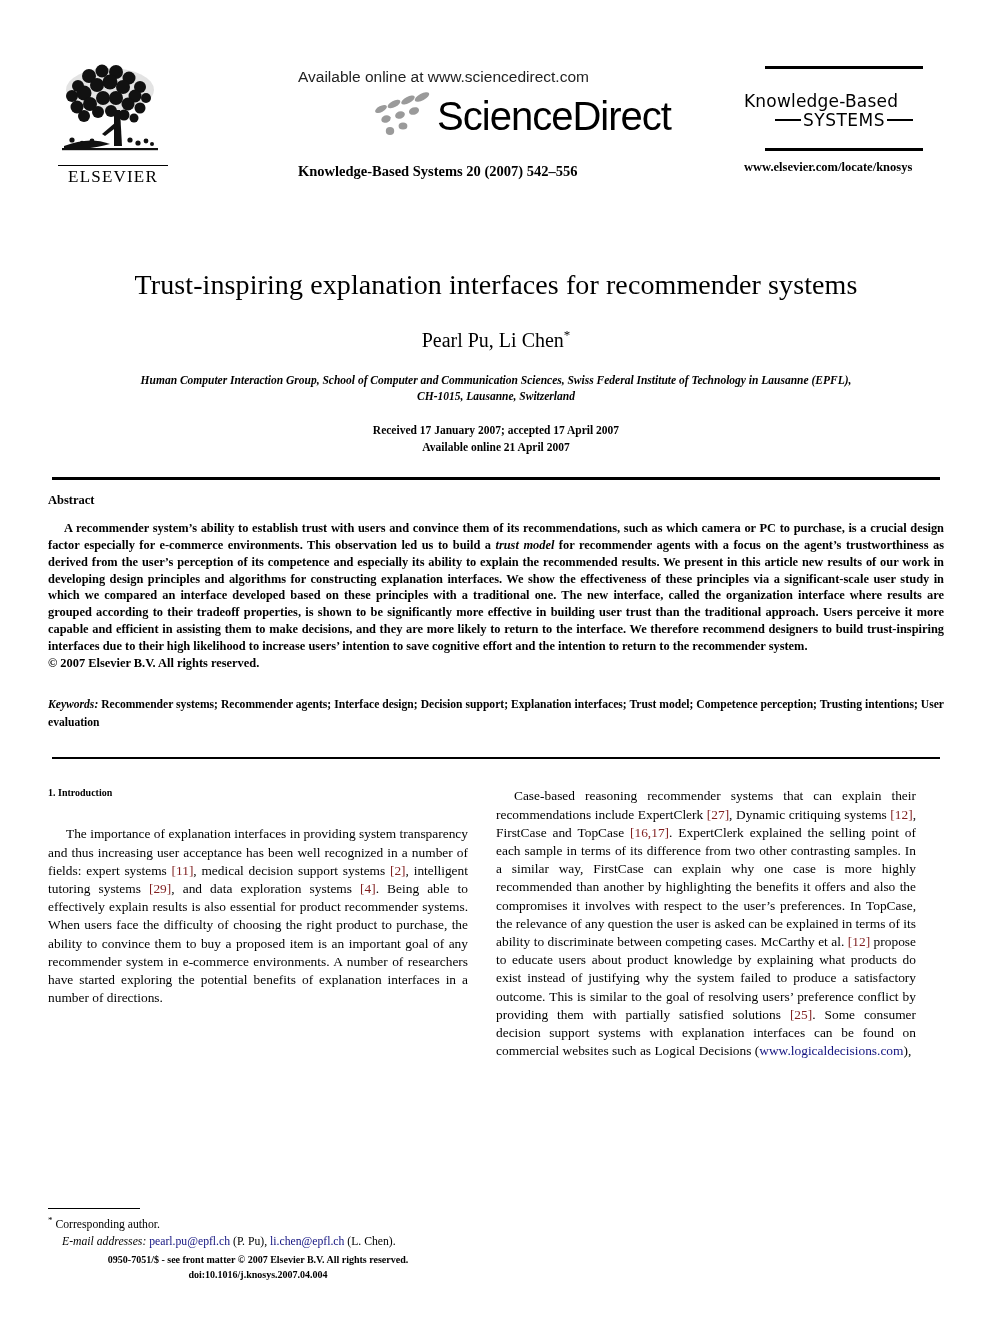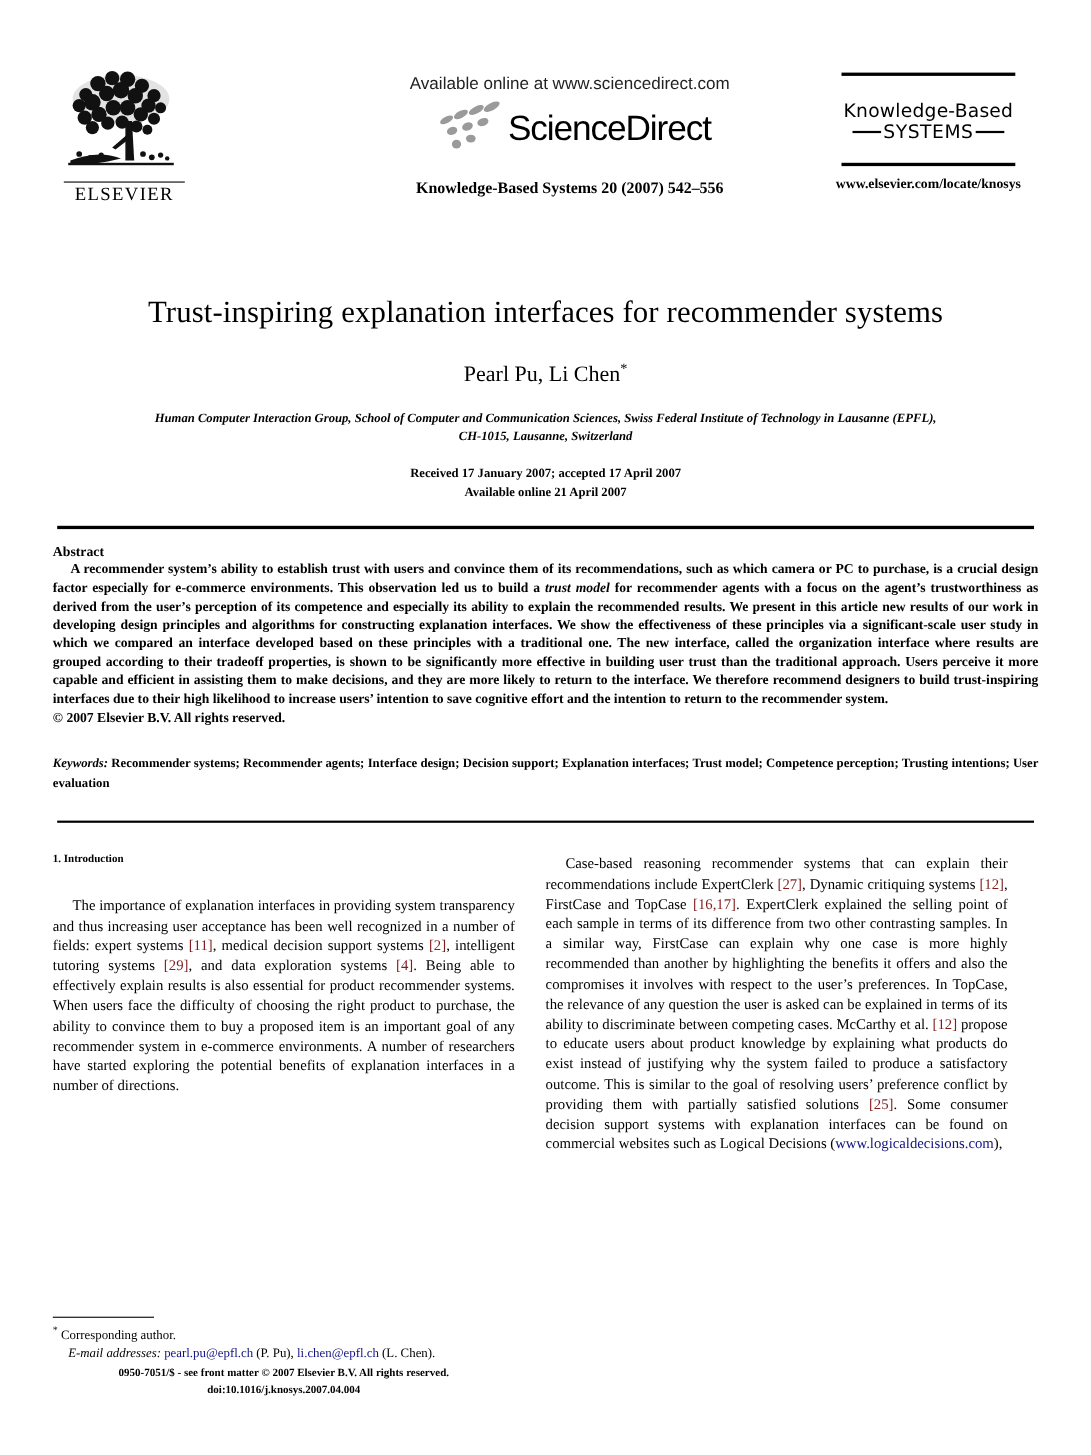--- a/index.html
+++ b/index.html
@@ -17,28 +17,28 @@
   .masthead { position:relative; height:150px; margin-top:60px; }
 
   .elsevier-logo { position:absolute; left:10px; top:0; width:110px; text-align:center; }
   .tree { width:104px; height:104px; display:block; }
   .elsevier-word {
     font-family:"Liberation Serif", serif;
     font-size:17px; letter-spacing:1.2px; margin-top:1px;
     border-top:1.5px solid #000; padding-top:1px;
   }
 
-  .sd-block { position:absolute; left:250px; top:8px; width:440px; text-align:center; }
+  .sd-block { position:absolute; left:250px; top:8px; width:440px; }
   .sd-avail { font-family:"Liberation Sans", sans-serif; font-size:15.5px; color:#222; }
   .sd-logo-row { display:flex; align-items:center; justify-content:center; margin-top:4px; }
   .sd-swoosh { width:72px; height:52px; }
-  .sd-name { font-family:"Liberation Sans", sans-serif; font-size:32px; letter-spacing:-1px; line-height:1; }
+  .sd-name { font-family:"Liberation Sans", sans-serif; font-size:40px; letter-spacing:-1px; line-height:1; }
   .sd-journal { font-family:"Liberation Serif", serif; font-weight:bold; font-size:14.5px; margin-top:21px; }
 
-  .kbs-block { position:absolute; right:0px; top:6px; width:200px; text-align:center; }
+  .kbs-block { position:absolute; right:0px; top:6px; width:200px; text-align:left; }
   .kbs-rule-top { height:3px; background:#000; width:158px; margin:0 auto; }
   .kbs-title { margin-top:22px; }
   .kbs-line1 { font-family:"DejaVu Sans", sans-serif; font-size:17px; letter-spacing:.2px; }
   .kbs-line2-wrap { display:flex; align-items:center; justify-content:center; margin-top:-1px; }
   .kbs-seg { height:2px; background:#000; flex:0 0 26px; }
   .kbs-line2 { font-family:"DejaVu Sans", sans-serif; font-size:17px; letter-spacing:.5px; padding:0 2px; }
   .kbs-rule-bot { height:3px; background:#000; width:158px; margin:18px auto 0; }
   .kbs-url { font-family:"Liberation Serif", serif; font-weight:bold; font-size:12.5px; margin-top:9px; }
 
   
@@ -47,21 +47,21 @@
   .authors { font-size:20px; margin-top:26px; }
   .corr-star { font-size:13px; vertical-align:super; }
   .affil { font-style:italic; font-weight:bold; font-size:11.5px; line-height:1.45; margin-top:20px; padding:0 60px; }
   .dates { font-weight:bold; font-size:11.5px; line-height:1.45; margin-top:17px; }
 
   
   .hr-thick { height:2.4px; background:#000; margin:22px 4px 0 4px; }
 
   
   .abstract-head { font-weight:bold; font-size:12.5px; margin-top:13px; }
-  .abstract-body { font-weight:bold; font-size:12.4px; line-height:1.365; text-align:justify; }
+  .abstract-body { font-weight:bold; font-size:12.4px; line-height:1.365; text-align:justify; margin-top:12px; }
   .abstract-body .indent { display:inline-block; width:16px; }
   .abstract-body i { font-style:italic; }
   .copyline { font-weight:bold; font-size:12.4px; margin-top:1px; }
   .keywords { font-weight:bold; font-size:11.6px; line-height:1.5; text-align:justify; margin-top:25px; }
   .keywords .kw-label { font-style:italic; }
 
   
   .columns { display:flex; gap:28px; margin-top:20px; }
   .col { width:420px; position:relative; }
   .sec-head { font-weight:bold; font-size:10px; }

